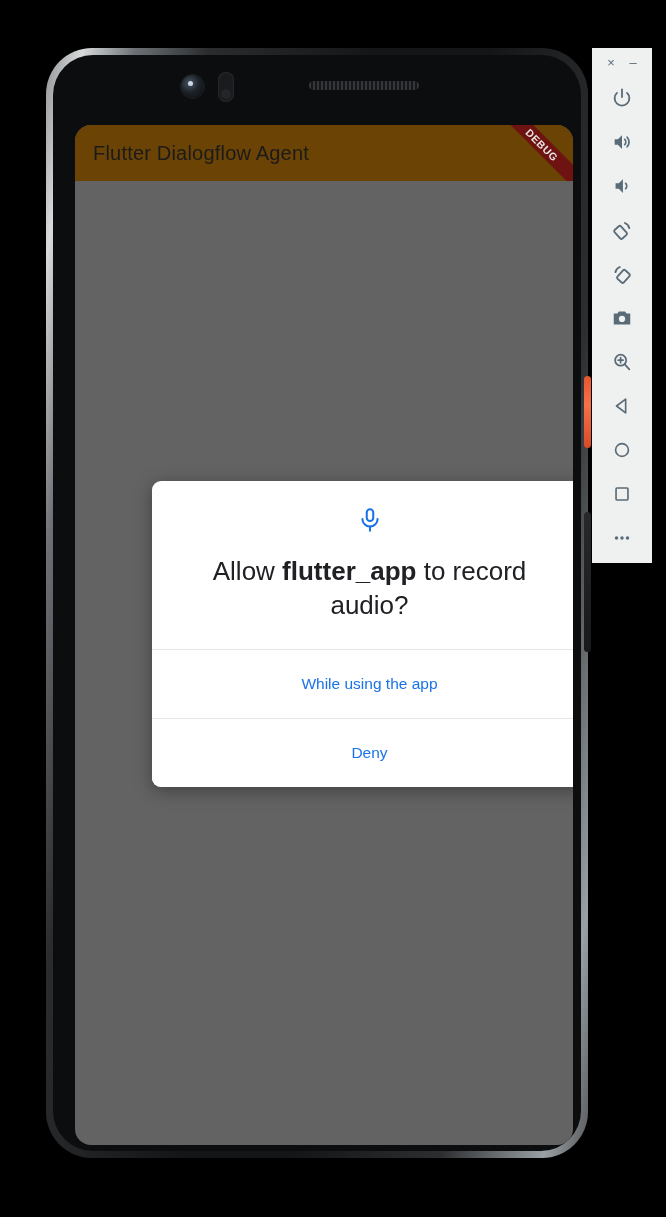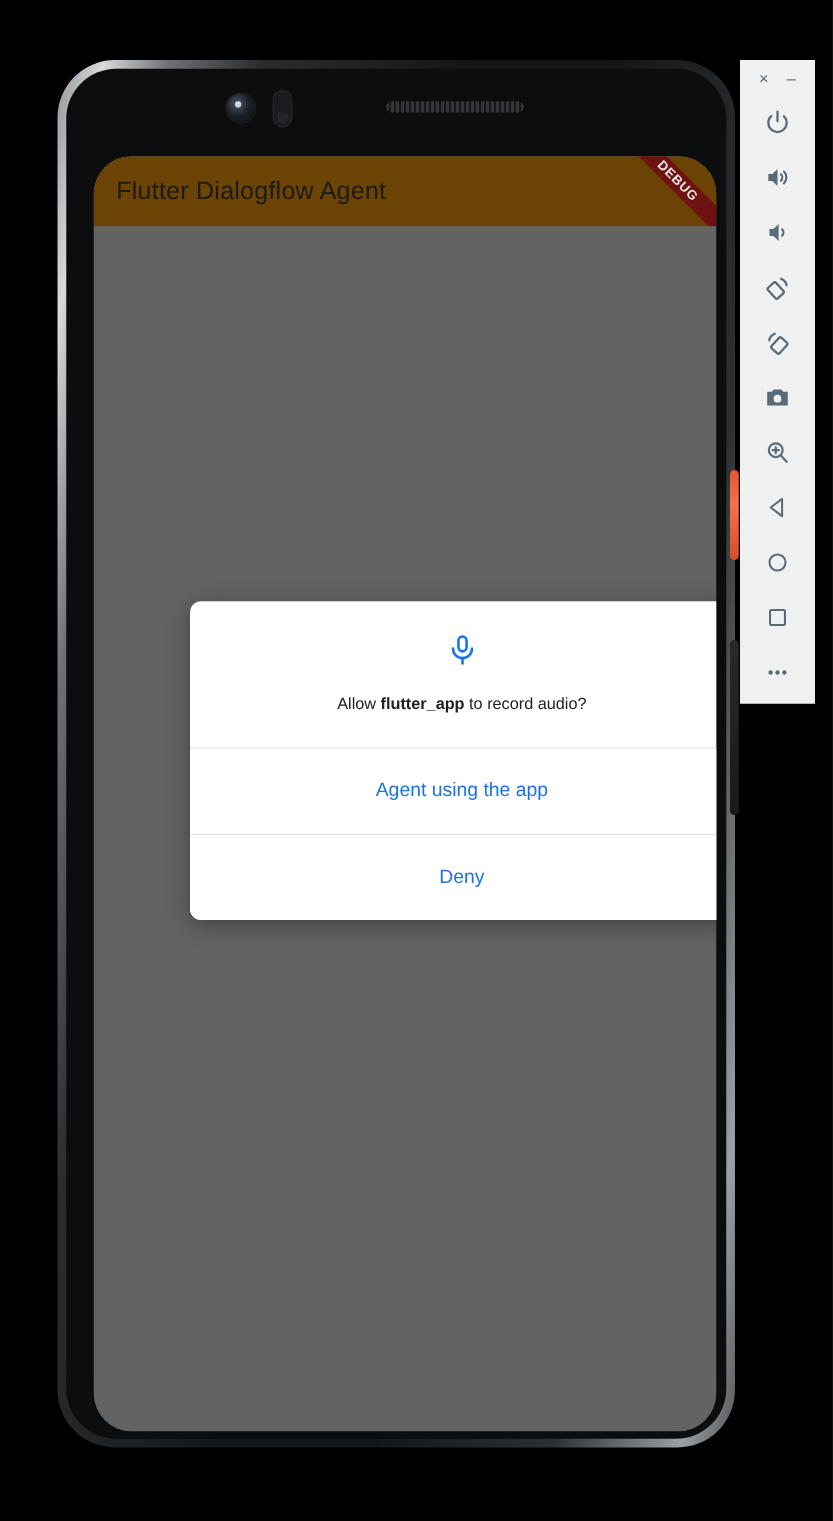--- a/index.html
+++ b/index.html
@@ -106,21 +106,21 @@
     opacity: .85;
   }
 
   
   .screen {
     position: absolute;
     left: 22px;
     top: 70px;
     width: 498px;
     height: 1020px;
-    border-radius: 30px;
+    border-radius: 16px;
     overflow: hidden;
     background: #636363;
   }
 
   
   .appbar {
     position: relative;
     height: 56px;
     background: #6b4304;
     display: flex;
@@ -165,21 +165,21 @@
     border-radius: 9px;
     overflow: hidden;
     box-shadow: 0 4px 18px rgba(0,0,0,0.35);
   }
   .dialog-head {
     padding: 24px 20px 26px;
     text-align: center;
   }
   .mic-big { display: block; margin: 0 auto 20px; }
   .dialog-msg {
-    font-size: 13px;
+    font-size: 26px;
     color: #202124;
     line-height: 1.3;
   }
   .dialog-msg b { font-weight: bold; }
   .dlg-option {
     height: 69px;
     display: flex;
     align-items: center;
     justify-content: center;
     font-size: 15.5px;
@@ -280,21 +280,21 @@
           <div class="dialog">
             <div class="dialog-head">
               <svg class="mic-big" width="26" height="30" viewBox="0 0 24 24" fill="none" stroke="#1a73e8" stroke-width="1.9" stroke-linecap="round" stroke-linejoin="round">
                 <rect x="9" y="2" width="6" height="11" rx="3"></rect>
                 <path d="M5 11a7 7 0 0 0 14 0"></path>
                 <line x1="12" y1="18" x2="12" y2="22"></line>
               </svg>
               <div class="dialog-msg"><span>Allow </span><b>flutter_app</b><span> to record audio?</span></div>
             </div>
 
-            <div class="dlg-option">Agent using the app</div>
+            <div class="dlg-option">While using the app</div>
             <div class="dlg-option">Deny</div>
           </div>
 
 
         </div>
       </div>
 
     </div>
 
     <div class="btn-power"></div>

